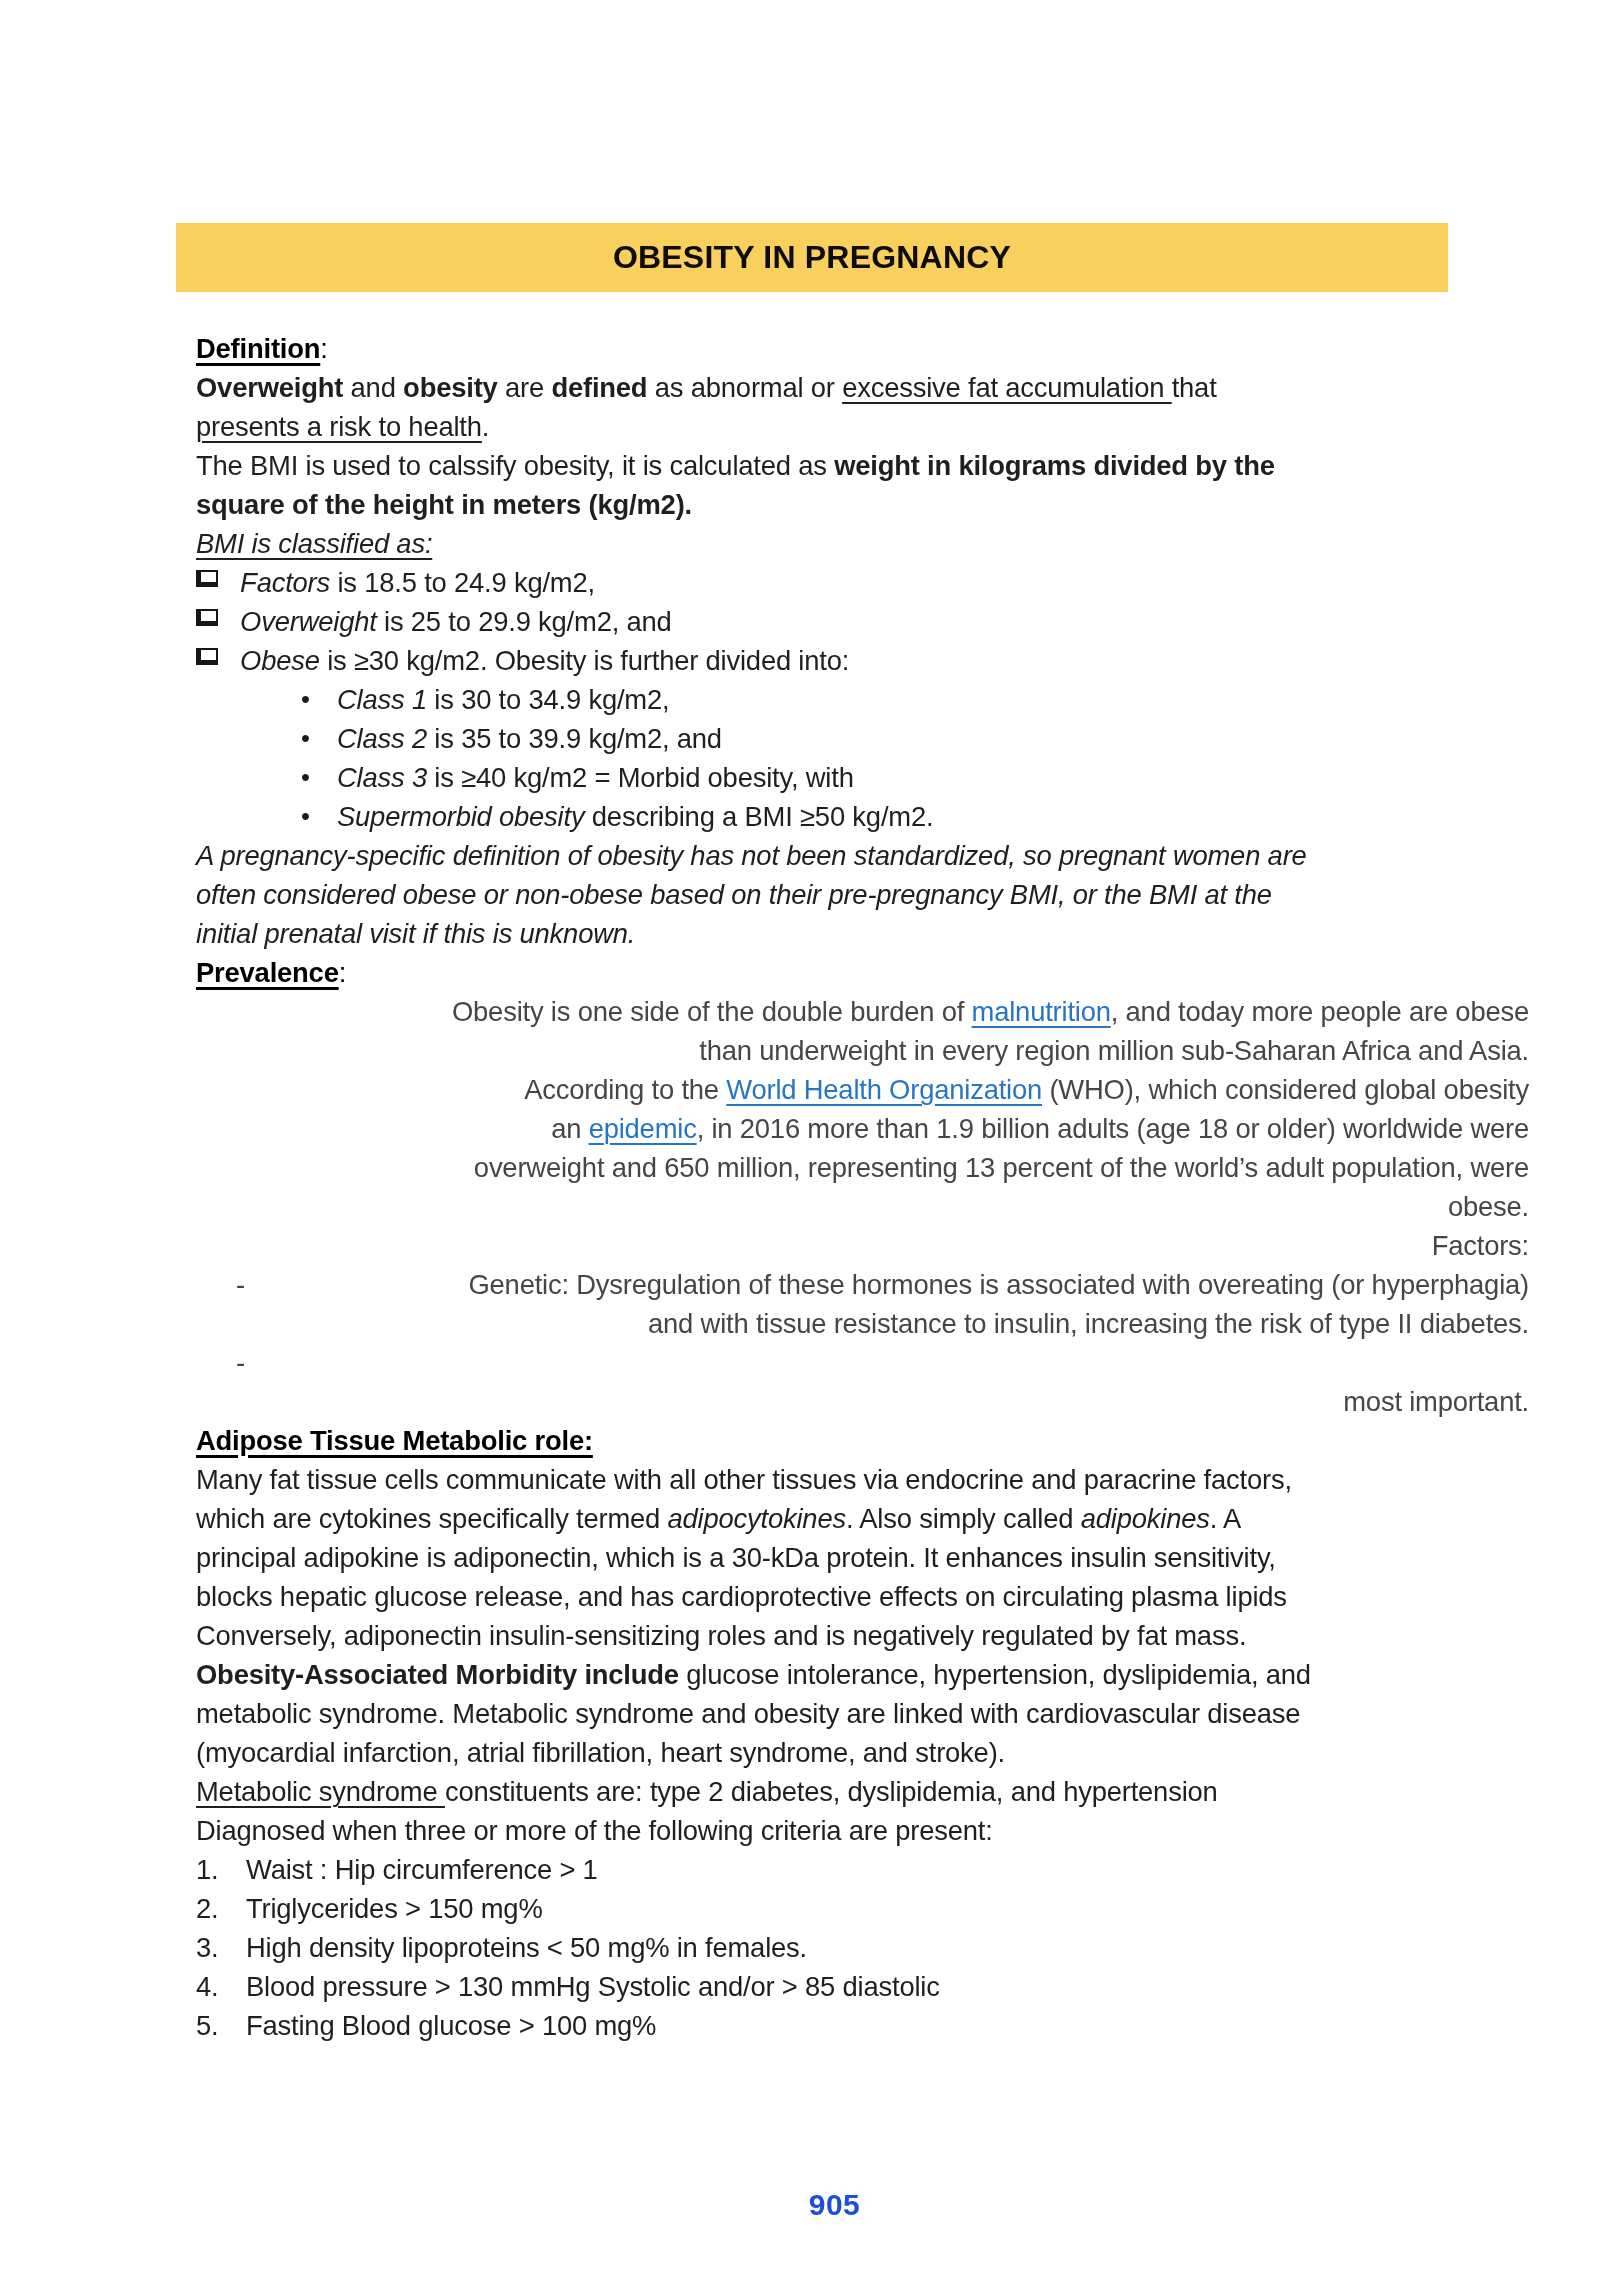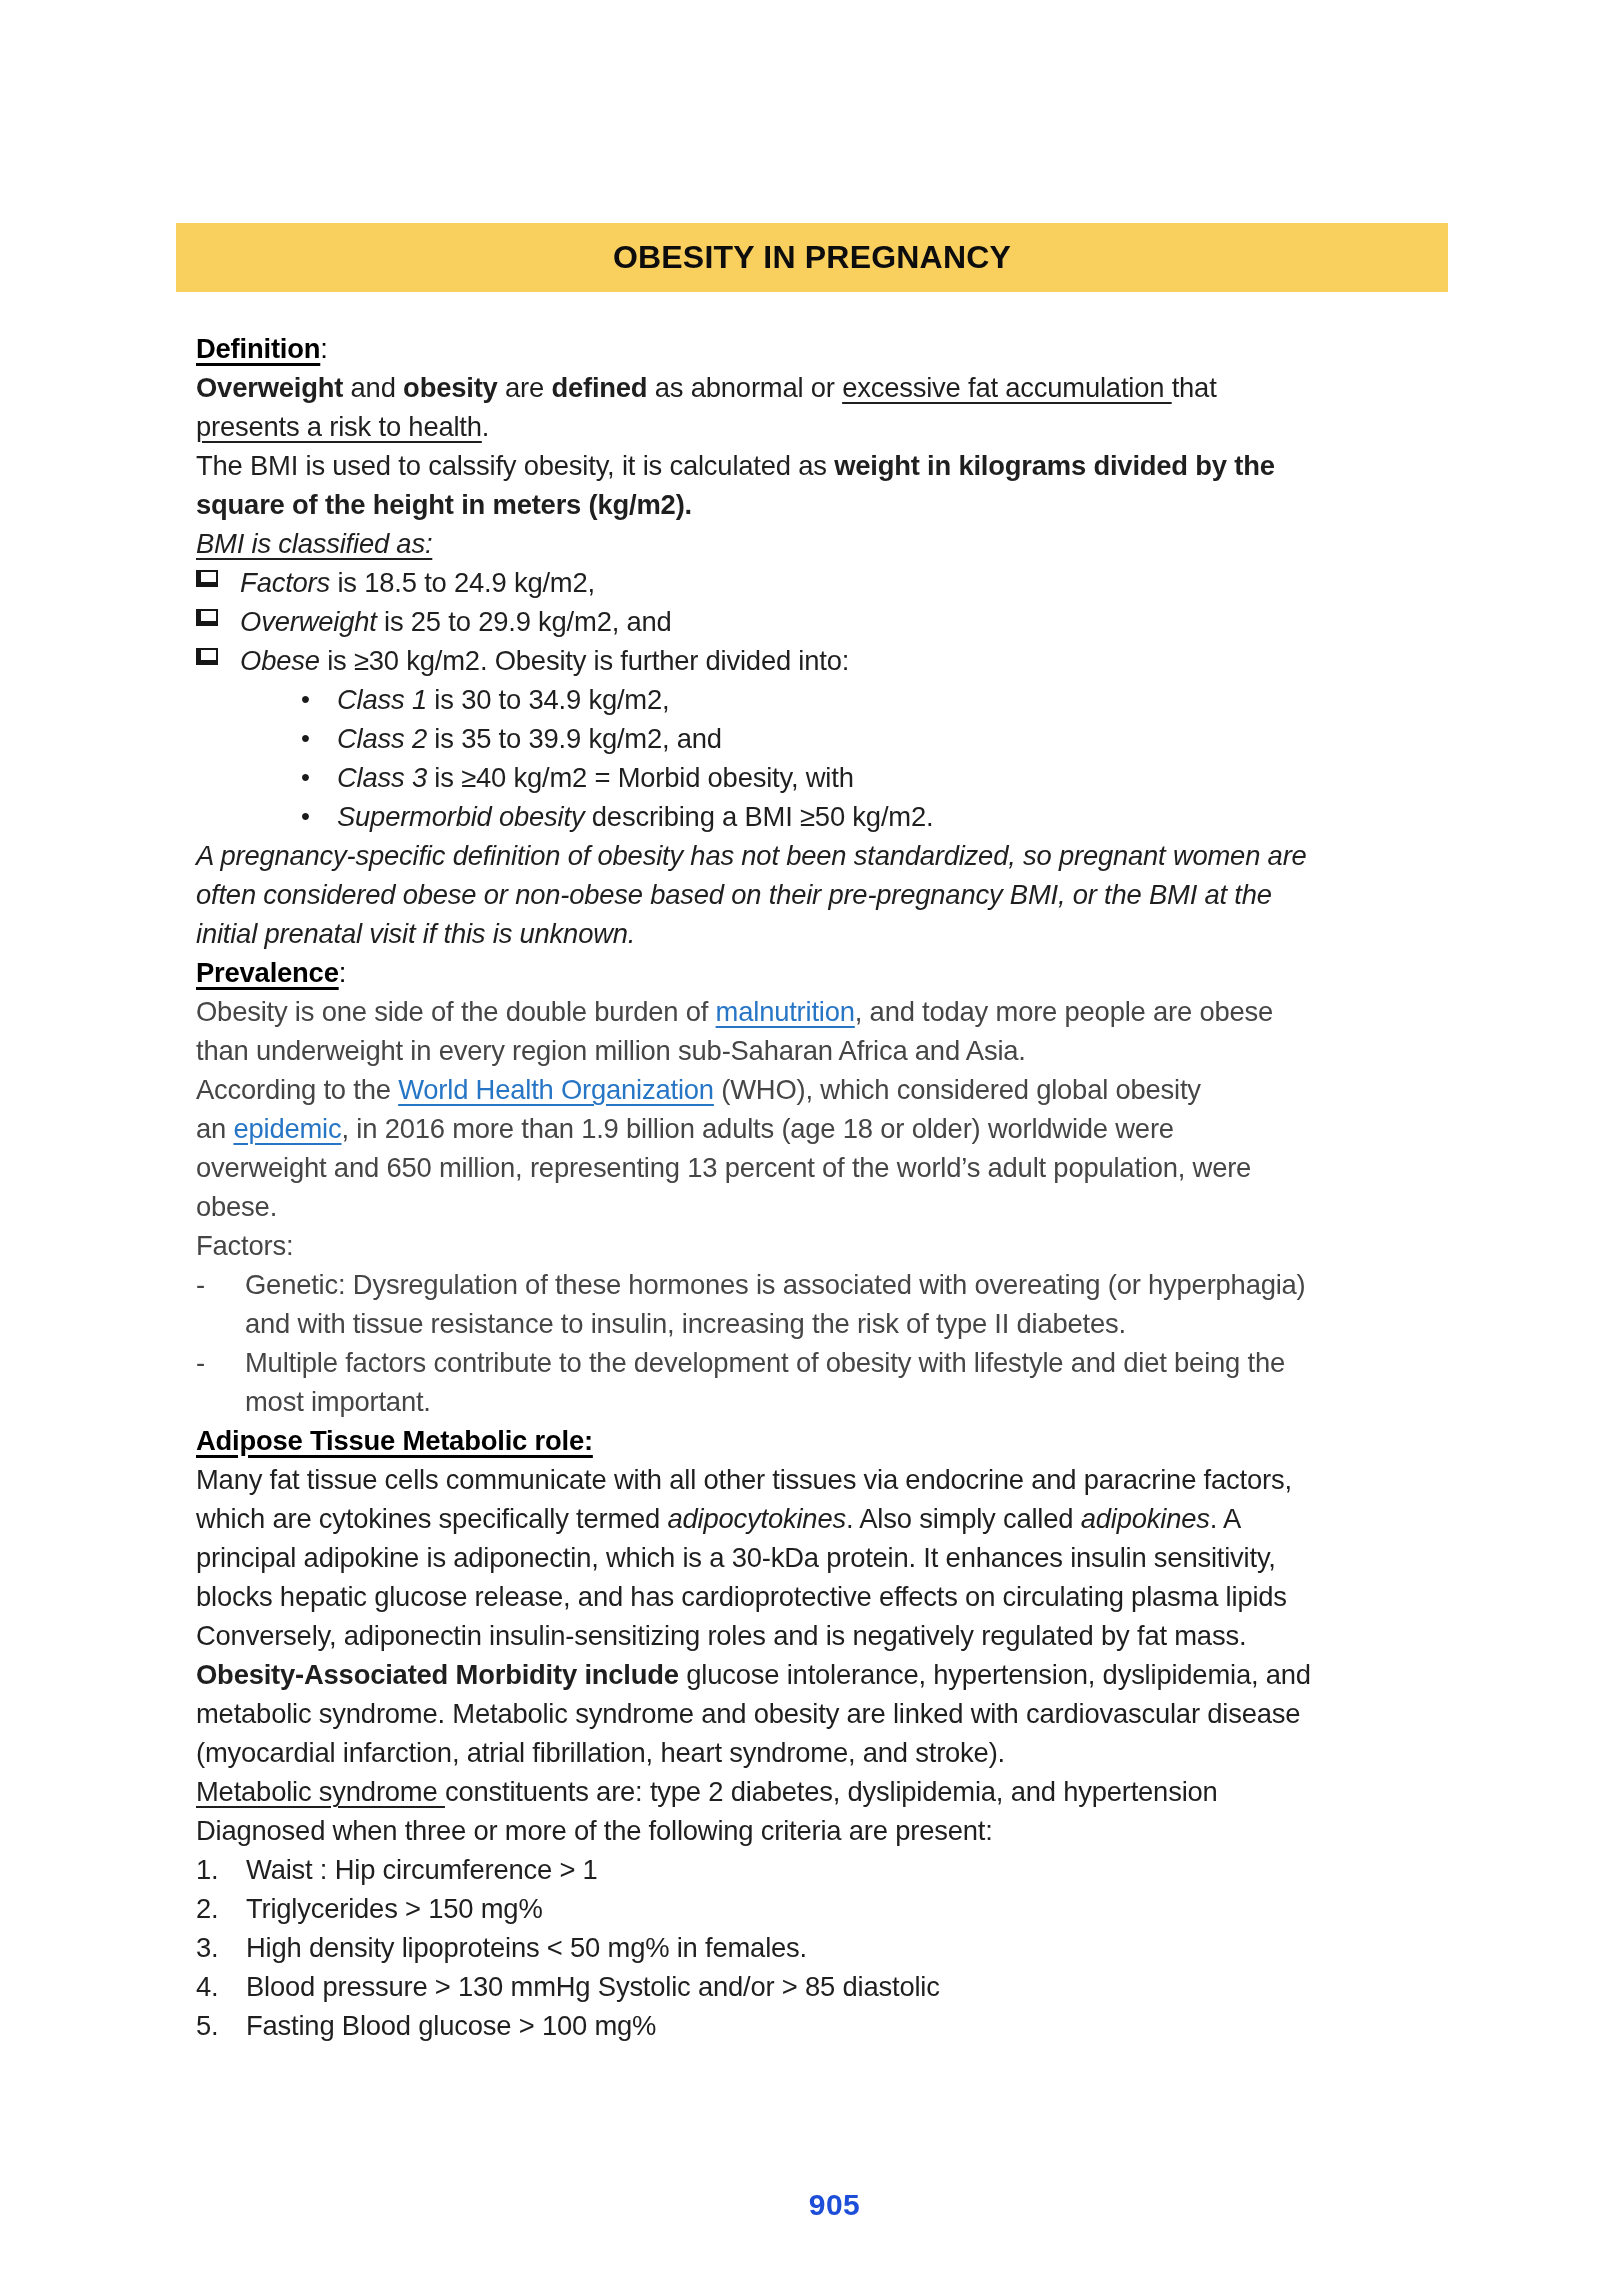--- a/index.html
+++ b/index.html
@@ -26,21 +26,21 @@
   .content{
     position:absolute;
     left:196px;top:329px;
     width:1333px;
     font-size:27.4px;
     line-height:39px;
     letter-spacing:-0.2px;
     color:#1f1f1f;
   }
   .block{min-height:39px;}
-  .block.gray{color:#464646;}
+  .block.gray{color:#464646;text-align:right;}
   .block.heading{color:#000000;}
   .b{font-weight:700;margin-top:28px;}
   .i{font-style:italic;}
   .u{text-decoration:underline;text-decoration-thickness:2px;text-underline-offset:4.9px;}
   .b.u{text-decoration-thickness:2.9px;}
   .link{
     color:var(--link,#2776C6);
     text-decoration:underline;
     text-decoration-thickness:2px;
     text-underline-offset:4.9px;
@@ -126,21 +126,21 @@
       <div class="block heading"><span class="b u">Prevalence</span><span class="">:</span></div>
       <div class="block para gray"><span class="">Obesity is one side of the double burden of </span><span class="link">malnutrition</span><span class="">, and today more people are obese</span><br><span class="">than underweight in every region million sub-Saharan Africa and Asia.</span></div>
       <div class="block para gray"><span class="">According to the </span><span class="link">World Health Organization</span><span class=""> (WHO), which considered global obesity</span><br><span class="">an </span><span class="link">epidemic</span><span class="">, in 2016 more than 1.9 billion adults (age 18 or older) worldwide were</span><br><span class="">overweight and 650 million, representing 13 percent of the world’s adult population, were</span><br><span class="">obese.</span></div>
       <div class="block para gray"><span class="">Factors:</span></div>
       <div class="block dash gray row">
         <span class="marker">-</span>
         <div class="text"><span class="">Genetic: Dysregulation of these hormones is associated with overeating (or hyperphagia)</span><br><span class="">and with tissue resistance to insulin, increasing the risk of type II diabetes.</span></div>
       </div>
       <div class="block dash gray row">
         <span class="marker">-</span>
-        <div class="text"><span class="">Multiple factors contribute to the development of obesity with lifestyle and diet being the</span><br><span class="">most important.</span></div>
+        <div class="text"><br><span class="">most important.</span></div>
       </div>
       <div class="block heading"><span class="b u">Adipose Tissue Metabolic role:</span></div>
       <div class="block para"><span class="">Many fat tissue cells communicate with all other tissues via endocrine and paracrine factors,</span><br><span class="">which are cytokines specifically termed </span><span class="i">adipocytokines</span><span class="">. Also simply called </span><span class="i">adipokines</span><span class="">. A</span><br><span class="">principal adipokine is adiponectin, which is a 30-kDa protein. It enhances insulin sensitivity,</span><br><span class="">blocks hepatic glucose release, and has cardioprotective effects on circulating plasma lipids</span><br><span class="">Conversely, adiponectin insulin-sensitizing roles and is negatively regulated by fat mass.</span></div>
       <div class="block para"><span class="b">Obesity-Associated Morbidity include</span><span class=""> glucose intolerance, hypertension, dyslipidemia, and</span><br><span class="">metabolic syndrome. Metabolic syndrome and obesity are linked with cardiovascular disease</span><br><span class="">(myocardial infarction, atrial fibrillation, heart syndrome, and stroke).</span></div>
       <div class="block para"><span class="u">Metabolic syndrome </span><span class="">constituents are: type 2 diabetes, dyslipidemia, and hypertension</span><br><span class="">Diagnosed when three or more of the following criteria are present:</span></div>
       <div class="block num row">
         <span class="marker">1.</span>
         <div class="text"><span class="">Waist : Hip circumference &gt; 1</span></div>
       </div>
       <div class="block num row">

